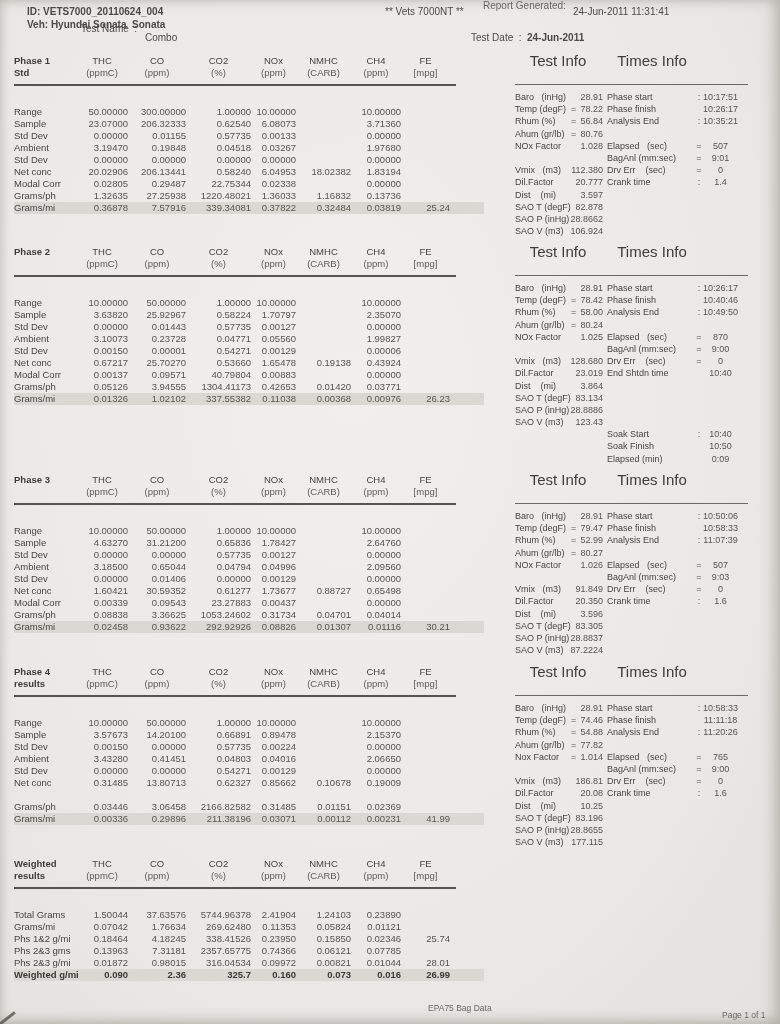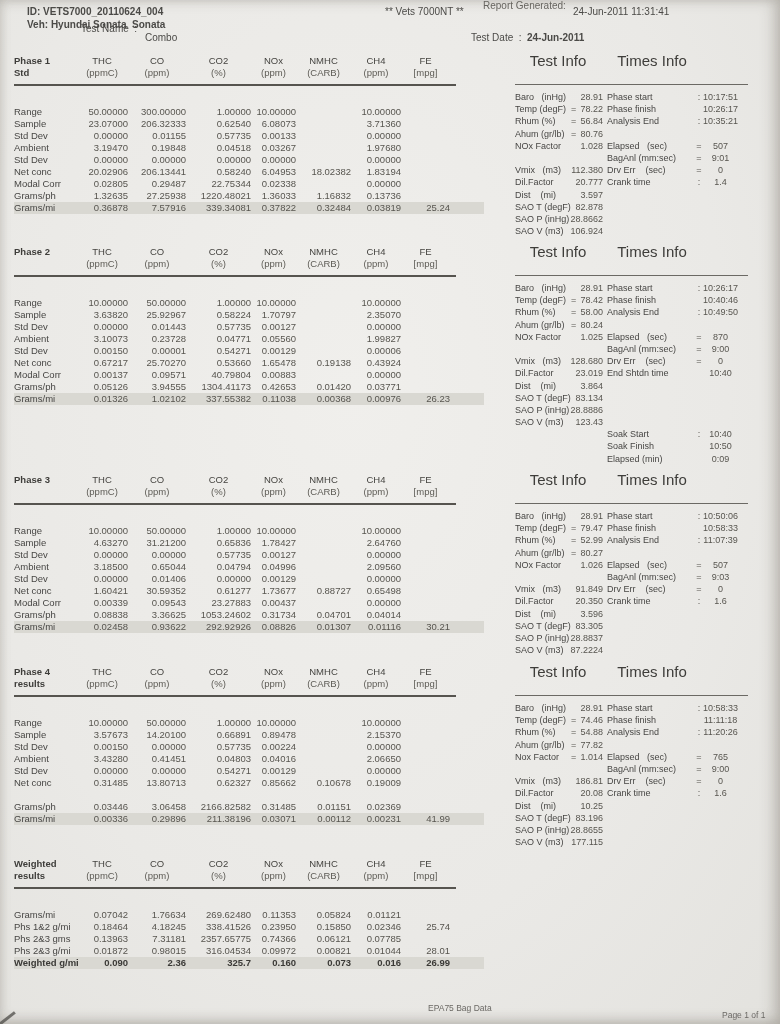--- a/index.html
+++ b/index.html
@@ -991,20 +991,30 @@
             <span class="col c1">(ppm)</span>
             <span class="col c2">(%)</span>
             <span class="col c3">(ppm)</span>
             <span class="col c4">(CARB)</span>
             <span class="col c5">(ppm)</span>
             <span class="col c6">[mpg]</span>
           </div>
       <div class="hrule"></div>
       <div class="tbody">
             <div class="trow">
+              <span class="rlabel">Total Grams</span>
+              <span class="col c0">1.50044</span>
+              <span class="col c1">37.63576</span>
+              <span class="col c2">5744.96378</span>
+              <span class="col c3">2.41904</span>
+              <span class="col c4">1.24103</span>
+              <span class="col c5">0.23890</span>
+              <span class="col c6"></span>
+            </div>
+            <div class="trow">
               <span class="rlabel">Grams/mi</span>
               <span class="col c0">0.07042</span>
               <span class="col c1">1.76634</span>
               <span class="col c2">269.62480</span>
               <span class="col c3">0.11353</span>
               <span class="col c4">0.05824</span>
               <span class="col c5">0.01121</span>
               <span class="col c6"></span>
             </div>
             <div class="trow">

